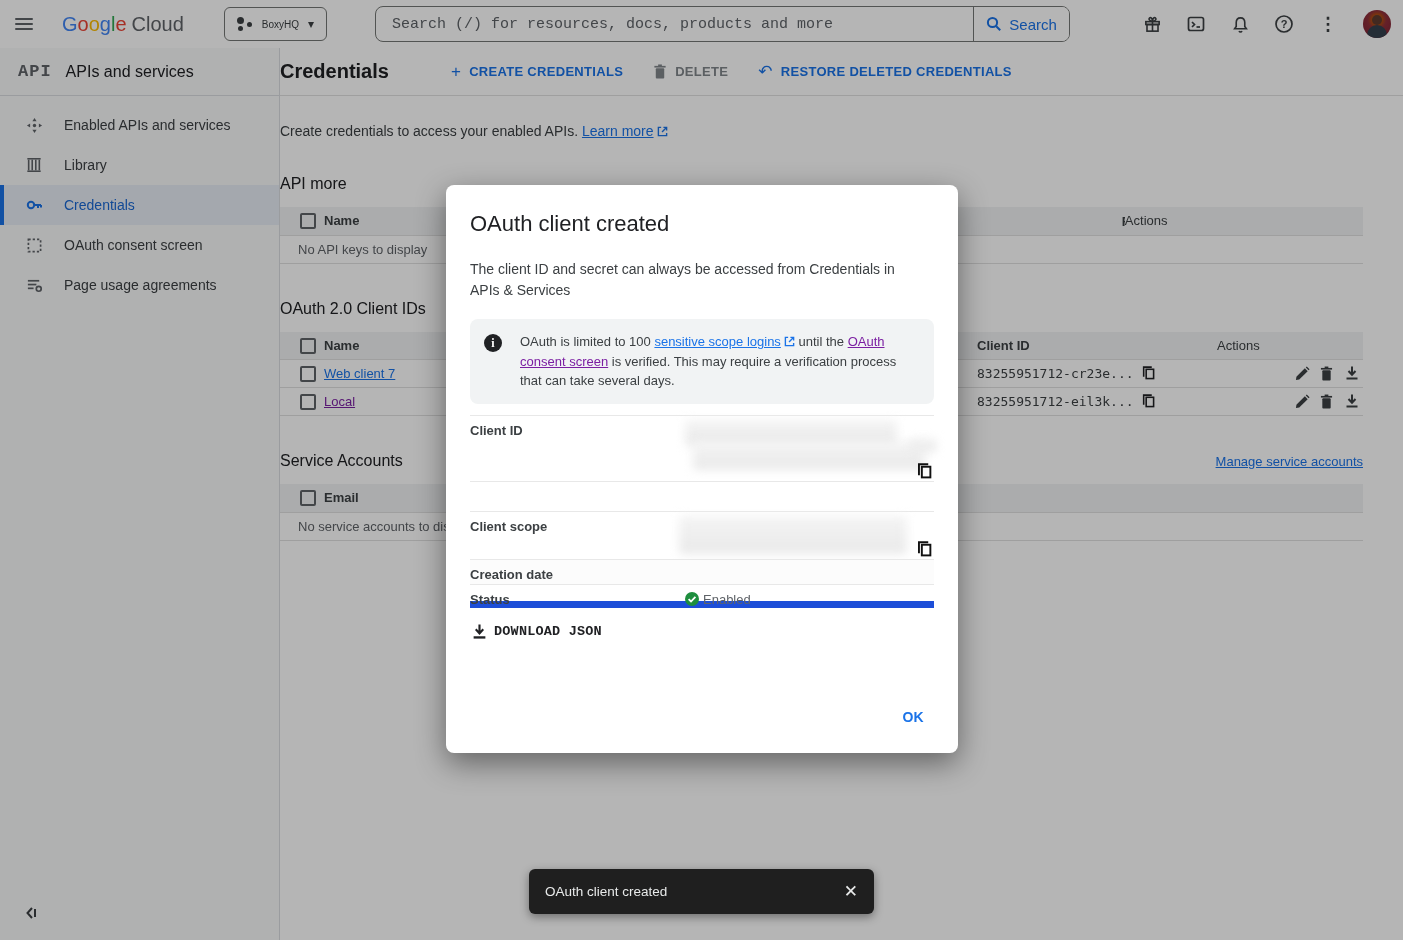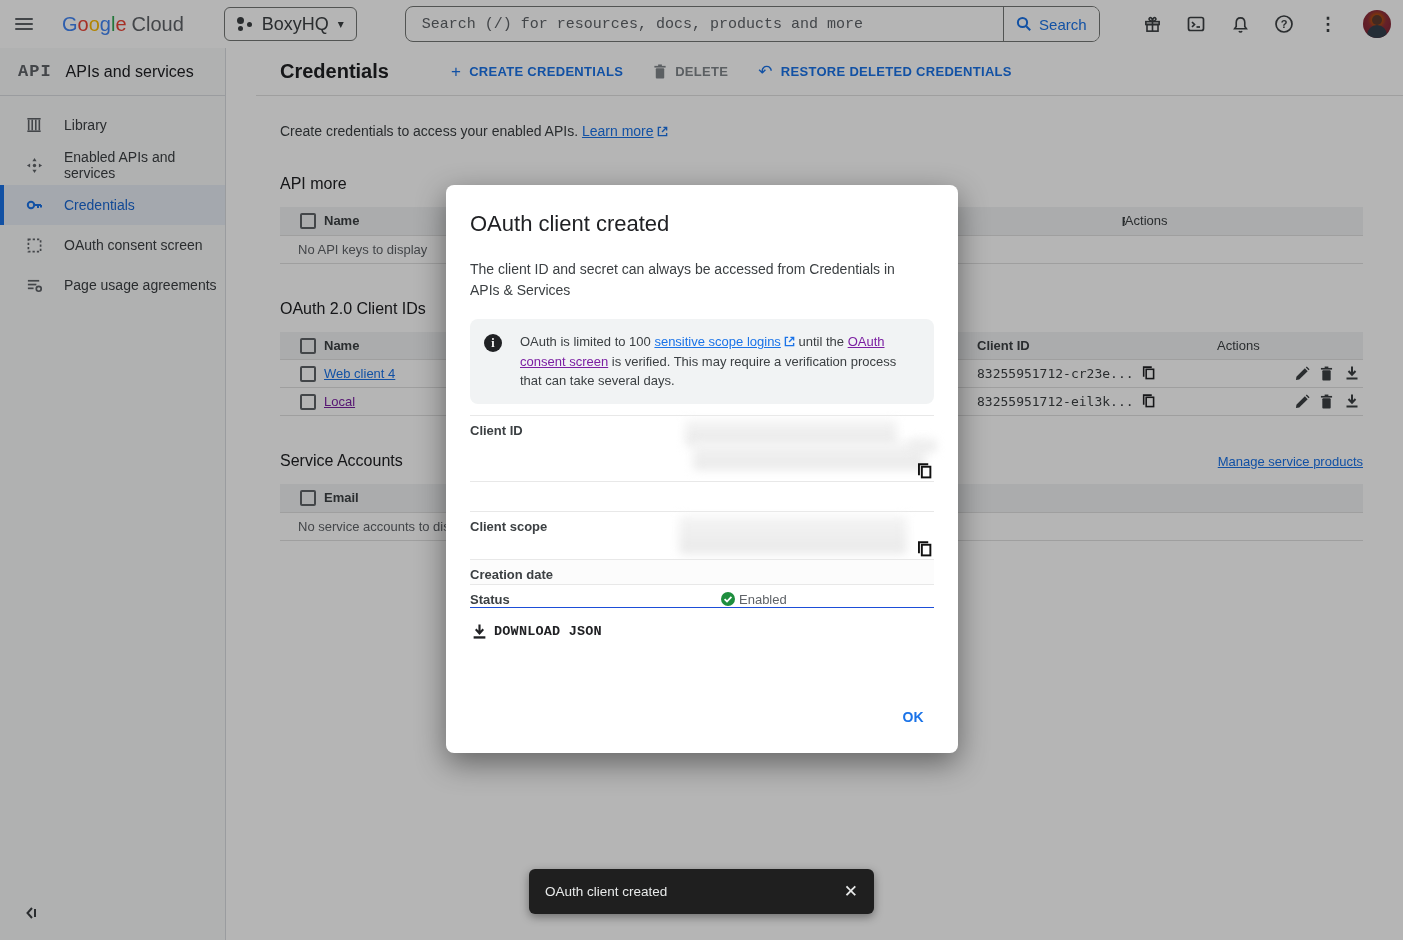--- a/index.html
+++ b/index.html
@@ -15,35 +15,35 @@
   .gc-logo { display:flex; align-items:baseline; font-size:20px; letter-spacing:0; margin-left:14px; }
   .gc-logo .lg { font-weight:500; }
   .c-b{color:#4285F4} .c-r{color:#EA4335} .c-y{color:#FBBC04} .c-g{color:#34A853}
   .gc-cloud { color:#5f6368; margin-left:5px; font-size:20px; }
   .project-btn { margin-left:40px; height:34px; border:1px solid #747775; border-radius:6px; display:flex; align-items:center; padding:0 12px; gap:9px; background:#fff; cursor:pointer; }
   .proj-icon { width:16px; height:16px; position:relative; }
   .proj-icon i { position:absolute; border-radius:50%; background:#3c4043; }
   .proj-icon i:nth-child(1){ width:7px;height:7px; left:0; top:1px; }
   .proj-icon i:nth-child(2){ width:5px;height:5px; left:1px; top:10px; }
   .proj-icon i:nth-child(3){ width:5px;height:5px; left:10px; top:6px; }
-  .project-name { font-size:18px; color:#3c4043; }
+  .project-name { font-size:10px; color:#3c4043; }
   .dd-arrow { font-size:12px; color:#3c4043; }
   .searchwrap { margin-left:48px; width:695px; height:36px; border:1px solid #747775; border-radius:8px; display:flex; align-items:stretch; background:#fff; overflow:hidden; }
   .searchwrap input { flex:1; border:none; outline:none; padding:0 16px; font-size:15px; font-family:Liberation Mono, monospace; color:#6d28d9; background:transparent; }
   .searchwrap input::placeholder { color:#5f6368; }
   .search-btn { width:96px; border-left:1px solid #747775; display:flex; align-items:center; justify-content:center; gap:7px; color:#1a73e8; font-size:15px; font-weight:500; cursor:pointer; background:#fff; }
   .top-icons { margin-left:auto; display:flex; align-items:center; gap:10px; padding-right:12px; }
   .tib { width:34px; height:34px; display:flex; align-items:center; justify-content:center; color:#3c4043; cursor:pointer; }
   .more-vert { font-size:18px; color:#3c4043; font-weight:bold; }
   .avatar { width:28px; height:28px; border-radius:50%; background:radial-gradient(circle at 50% 35%, #b45309 18%, #8e2f3a 40%, #7a1f33 100%); position:relative; overflow:hidden; margin-left:8px; cursor:pointer; }
   .avatar::before { content:""; position:absolute; left:9px; top:5px; width:10px; height:10px; border-radius:50%; background:#5d3b2e; }
   .avatar::after { content:""; position:absolute; left:4px; top:15px; width:20px; height:14px; border-radius:10px 10px 0 0; background:#33404d; }
 
   
-  .sidebar { position:absolute; top:48px; left:0; width:226px; bottom:0; background:#f8f9fa; border-right:1px solid #dadce0; z-index:1; }
+  .sidebar { position:absolute; top:48px; left:0; width:280px; bottom:0; background:#f8f9fa; border-right:1px solid #dadce0; z-index:1; }
   .side-head { height:48px; display:flex; align-items:center; border-bottom:1px solid #dadce0; padding-left:18px; gap:14px; }
   .api-logo { font-family:"Liberation Mono","DejaVu Sans Mono",monospace; font-weight:bold; font-size:17px; color:#5f6368; letter-spacing:1px; }
   .side-title { font-size:16px; color:#202124; }
   .nav { padding-top:9px; }
   .nav-item { height:40px; display:flex; align-items:center; padding-left:21px; gap:21px; font-size:14px; color:#3c4043; cursor:pointer; border-left:4px solid transparent; }
   .nav-item .nicon { width:18px; height:18px; display:flex; align-items:center; justify-content:center; color:#5f6368; flex:none; }
   .nav-item.selected { background:#e8edf6; border-left:4px solid #1a73e8; color:#1967d2; }
   .nav-item.selected .nicon { color:#1a73e8; }
   .collapse-btn { position:absolute; left:22px; bottom:16px; width:20px; height:20px; color:#3c4043; cursor:pointer; }
 
@@ -78,21 +78,21 @@
   
   .overlay { position:absolute; inset:0; background:rgba(0,0,0,0.29); z-index:5; }
   .modal { position:absolute; left:446px; top:185px; width:512px; height:568px; background:#fff; border-radius:8px; box-shadow:0 10px 30px rgba(0,0,0,0.45); z-index:10; padding:0 24px; }
   .modal-title { margin-top:26px; font-size:22px; color:#202124; font-weight:400; }
   .modal-desc { margin-top:22px; font-size:14px; line-height:21px; color:#3c4043; width:440px; }
   .notice { margin-top:18px; background:#f1f3f4; border-radius:8px; padding:13px 16px 13px 14px; display:flex; gap:18px; }
   .info-ic { flex:none; width:18px; height:18px; border-radius:50%; background:#202124; color:#fff; font-size:12px; font-weight:bold; display:flex; align-items:center; justify-content:center; margin-top:2px; font-family:"Liberation Serif",serif; }
   .notice-text { font-size:13px; line-height:19.5px; color:#3c4043; }
   .fields { margin-top:11px; }
   .frow { display:flex; border-top:1px solid #e8e8e8; position:relative; }
-  .frow:last-of-type { border-bottom:1px solid #1d4ed8;gap:36px; }
+  .frow:last-of-type { border-bottom:7px solid #1d4ed8; }
   .flabel { width:215px; flex:none; font-size:13px; font-weight:bold; color:#3c4043; padding-top:7px; }
   .fvalue { flex:1; font-size:13px; color:#5f6368; padding-top:7px; position:relative; }
   .row-cid { height:66px; }
   .row-spacer { height:30px; border-top:1px solid #e8e8e8; }
   .row-secret { height:48px; }
   .row-date { height:25px; background:#fcfcfc; }
   .row-status { height:24px; }
   .blur-blob { position:absolute; background:linear-gradient(180deg,#f4f4f4,#e9e9e9); filter:blur(5px); border-radius:4px; }
   .cid-b1 { left:0; top:4px; width:212px; height:26px; }
   .cid-b2 { left:8px; top:26px; width:232px; height:28px; }
@@ -187,42 +187,42 @@
   </header>
 
   <aside class="sidebar">
     <div class="side-head">
       <span class="api-logo">API</span>
       <span class="side-title">APIs and services</span>
     </div>
     <nav class="nav">
       <div class="nav-item">
         <span class="nicon">
+            <svg width="17" height="17" viewBox="0 0 18 18" fill="#5f6368">
+              <path d="M9 1 l2.2 3.4 h-4.4Z"></path>
+              <path d="M9 17 l-2.2-3.4 h4.4Z"></path>
+              <path d="M1 9 l3.4-2.2 v4.4Z"></path>
+              <path d="M17 9 l-3.4 2.2 v-4.4Z"></path>
+              <circle cx="9" cy="9" r="1.8"></circle>
+            </svg>
+          </span>
+        <span>Enabled APIs and services</span>
+      </div>
+      <div class="nav-item">
+        <span class="nicon">
             <svg width="16" height="16" viewBox="0 0 18 18" fill="none" stroke="#5f6368" stroke-width="1.8">
               <line x1="3" y1="3" x2="3" y2="15"></line>
               <line x1="7" y1="3" x2="7" y2="15"></line>
               <line x1="11" y1="3" x2="11" y2="15"></line>
               <line x1="15" y1="3" x2="15" y2="15"></line>
               <line x1="1.5" y1="2" x2="16.5" y2="2"></line>
               <line x1="1.5" y1="16" x2="16.5" y2="16"></line>
             </svg>
           </span>
         <span>Library</span>
-      </div>
-      <div class="nav-item">
-        <span class="nicon">
-            <svg width="17" height="17" viewBox="0 0 18 18" fill="#5f6368">
-              <path d="M9 1 l2.2 3.4 h-4.4Z"></path>
-              <path d="M9 17 l-2.2-3.4 h4.4Z"></path>
-              <path d="M1 9 l3.4-2.2 v4.4Z"></path>
-              <path d="M17 9 l-3.4 2.2 v-4.4Z"></path>
-              <circle cx="9" cy="9" r="1.8"></circle>
-            </svg>
-          </span>
-        <span>Enabled APIs and services</span>
       </div>
       <div class="nav-item selected">
         <span class="nicon">
             <svg width="18" height="18" viewBox="0 0 18 18" fill="none" stroke="#1a73e8" stroke-width="2">
               <circle cx="6" cy="9" r="3.2"></circle>
               <line x1="9.2" y1="9" x2="16" y2="9"></line>
               <line x1="13" y1="9" x2="13" y2="12"></line>
               <line x1="16" y1="9" x2="16" y2="11.5"></line>
             </svg>
           </span>
@@ -312,21 +312,21 @@
       <table class="gtable">
         <tbody>
             <tr>
           <th class="cb-cell"><span class="checkbox"></span></th>
           <th style="width:653px;">Name</th>
           <th style="width:240px;">Client ID</th>
           <th class="actions-col">Actions</th>
         </tr>
         <tr>
           <td class="cb-cell"><span class="checkbox"></span></td>
-          <td><a class="lnk">Web client 4</a></td>
+          <td><a class="lnk">Web client 7</a></td>
           <td><span class="mono">83255951712-cr23e...</span><span class="cpy"><svg width="13" height="14" viewBox="0 0 14 15" fill="none" stroke="#202124" stroke-width="1.7">
                     <rect x="4.5" y="3.5" width="8" height="10"></rect>
                     <path d="M10.5 1.2 H1.8 V11.5"></path>
                   </svg></span></td>
           <td>
                 <div class="row-actions">
                   <span class="aic">
                     <svg width="15" height="15" viewBox="0 0 16 16" fill="#3c4043">
                       <path d="M1.5 11.5 L10.5 2.5 L13.5 5.5 L4.5 14.5 L1 15 Z"></path>
                       <path d="M11.5 1.5 l3 3 1-1 -3-3Z"></path>
@@ -377,21 +377,21 @@
                     </svg>
                   </span>
                 </div>
               </td>
         </tr>
       </tbody>
         </table>
 
       <div class="sec-row" style="margin-top:36px;">
         <h2 class="section-title" style="margin-top:0;">Service Accounts</h2>
-        <a class="lnk" style="font-size:13px;">Manage service products</a>
+        <a class="lnk" style="font-size:13px;">Manage service accounts</a>
       </div>
       <table class="gtable">
         <tbody>
             <tr>
           <th class="cb-cell"><span class="checkbox"></span></th>
           <th>Email</th>
           <th class="actions-col">Actions</th>
         </tr>
         <tr>
           <td colspan="3" style="padding-left:18px;">No service accounts to display</td>

